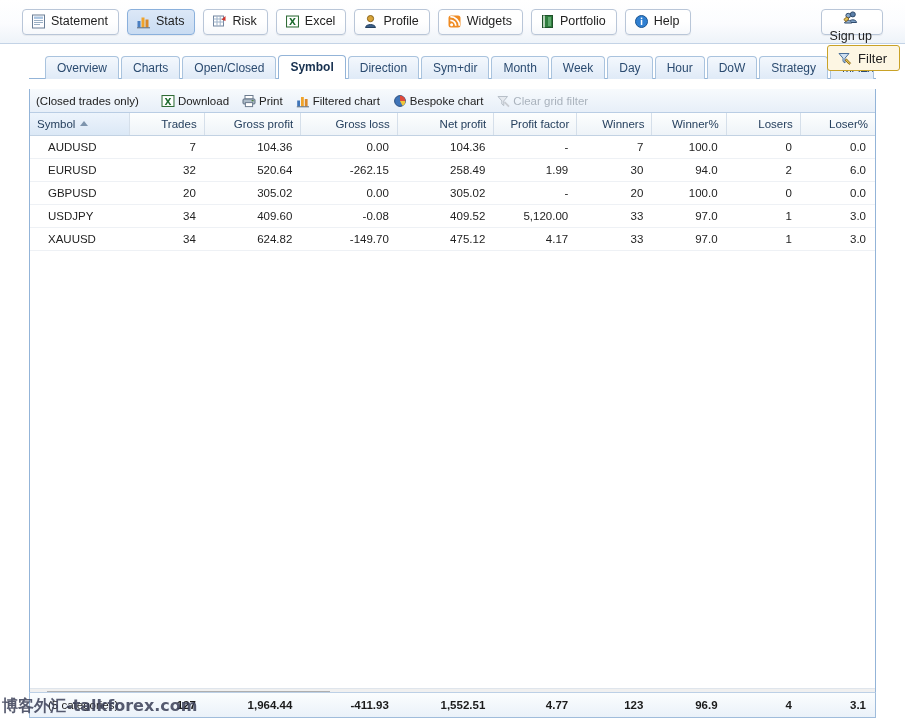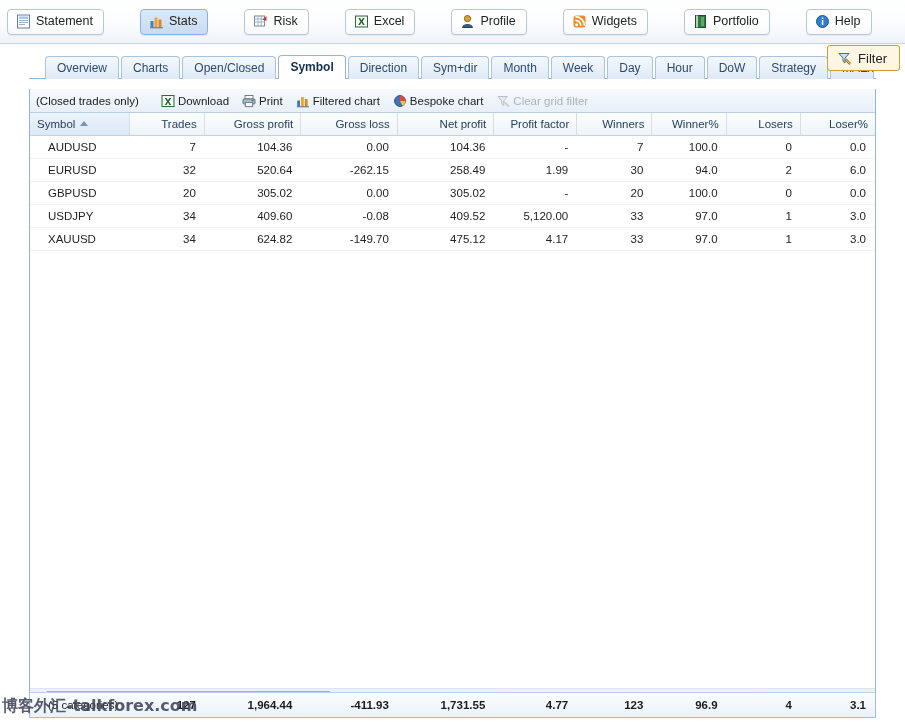--- a/index.html
+++ b/index.html
@@ -17,24 +17,23 @@
     position: relative;
   }
 
   
   #toolbar {
     height: 44px;
     background: linear-gradient(to bottom, #ffffff 0%, #fbfcfe 55%, #eef3f9 100%);
     border-bottom: 1px solid #c3d3e6;
     display: flex;
     align-items: center;
-    padding: 0 7px;
-    box-sizing: border-box;
-    position: relative;
-    gap: 28px;
+    padding: 0 22px;
+    box-sizing: border-box;
+    position: relative;
   }
   .tb-btn {
     display: inline-flex;
     align-items: center;
     gap: 5px;
     height: 26px;
     padding: 0 10px 0 8px;
     margin-right: 8px;
     background: linear-gradient(to bottom, #ffffff 0%, #ffffff 50%, #f6f8fb 100%);
     border: 1px solid #b9c6d8;
@@ -603,21 +602,21 @@
         <span class="tri-r"></span>
       </div>
   </div>
 </div>
 
 <div id="summary">
   <div class="scell cat" style="width:103px">(5 categories)</div>
   <div class="scell num" style="width:76px">127</div>
   <div class="scell num" style="width:99px">1,964.44</div>
   <div class="scell num" style="width:99px">-411.93</div>
-  <div class="scell num" style="width:99px">1,731.55</div>
+  <div class="scell num" style="width:99px">1,552.51</div>
   <div class="scell num" style="width:85px">4.77</div>
   <div class="scell num" style="width:77px">123</div>
   <div class="scell num" style="width:76px">96.9</div>
   <div class="scell num" style="width:76px">4</div>
   <div class="scell num" style="width:76px">3.1</div>
 </div>
 
 <div id="watermark">博客外汇-talkforex.com</div>
 
 </body></html>

